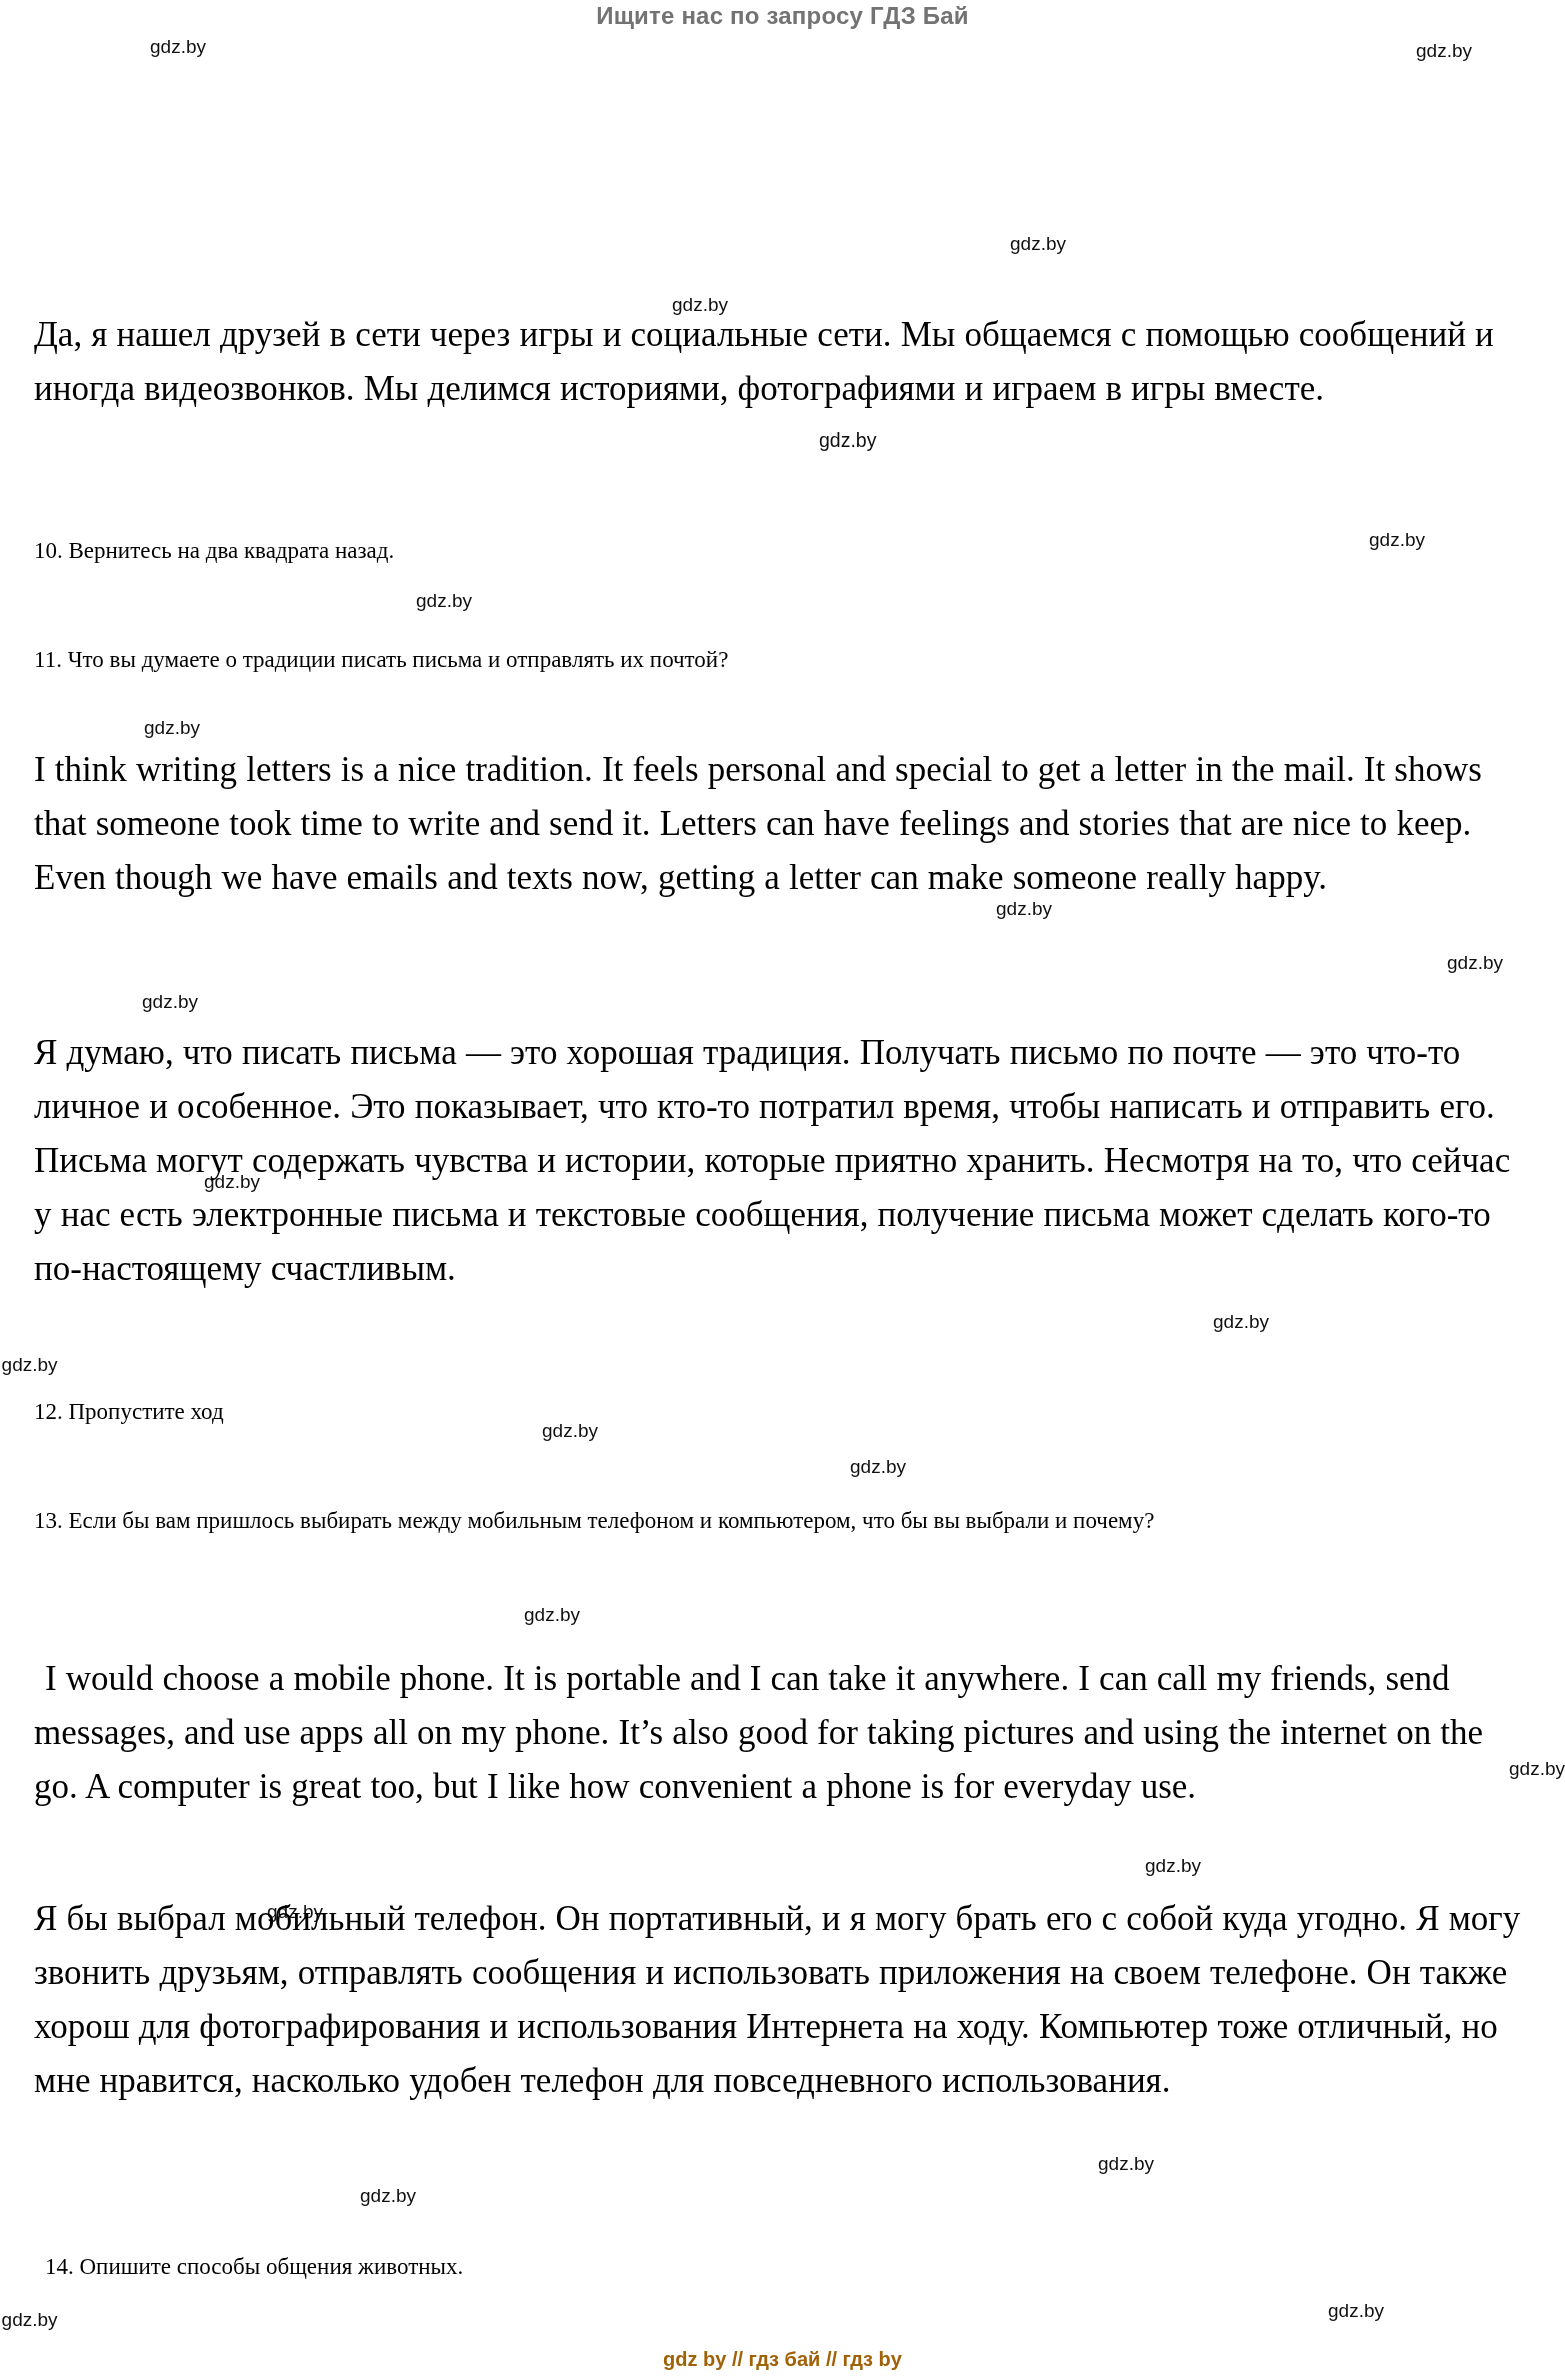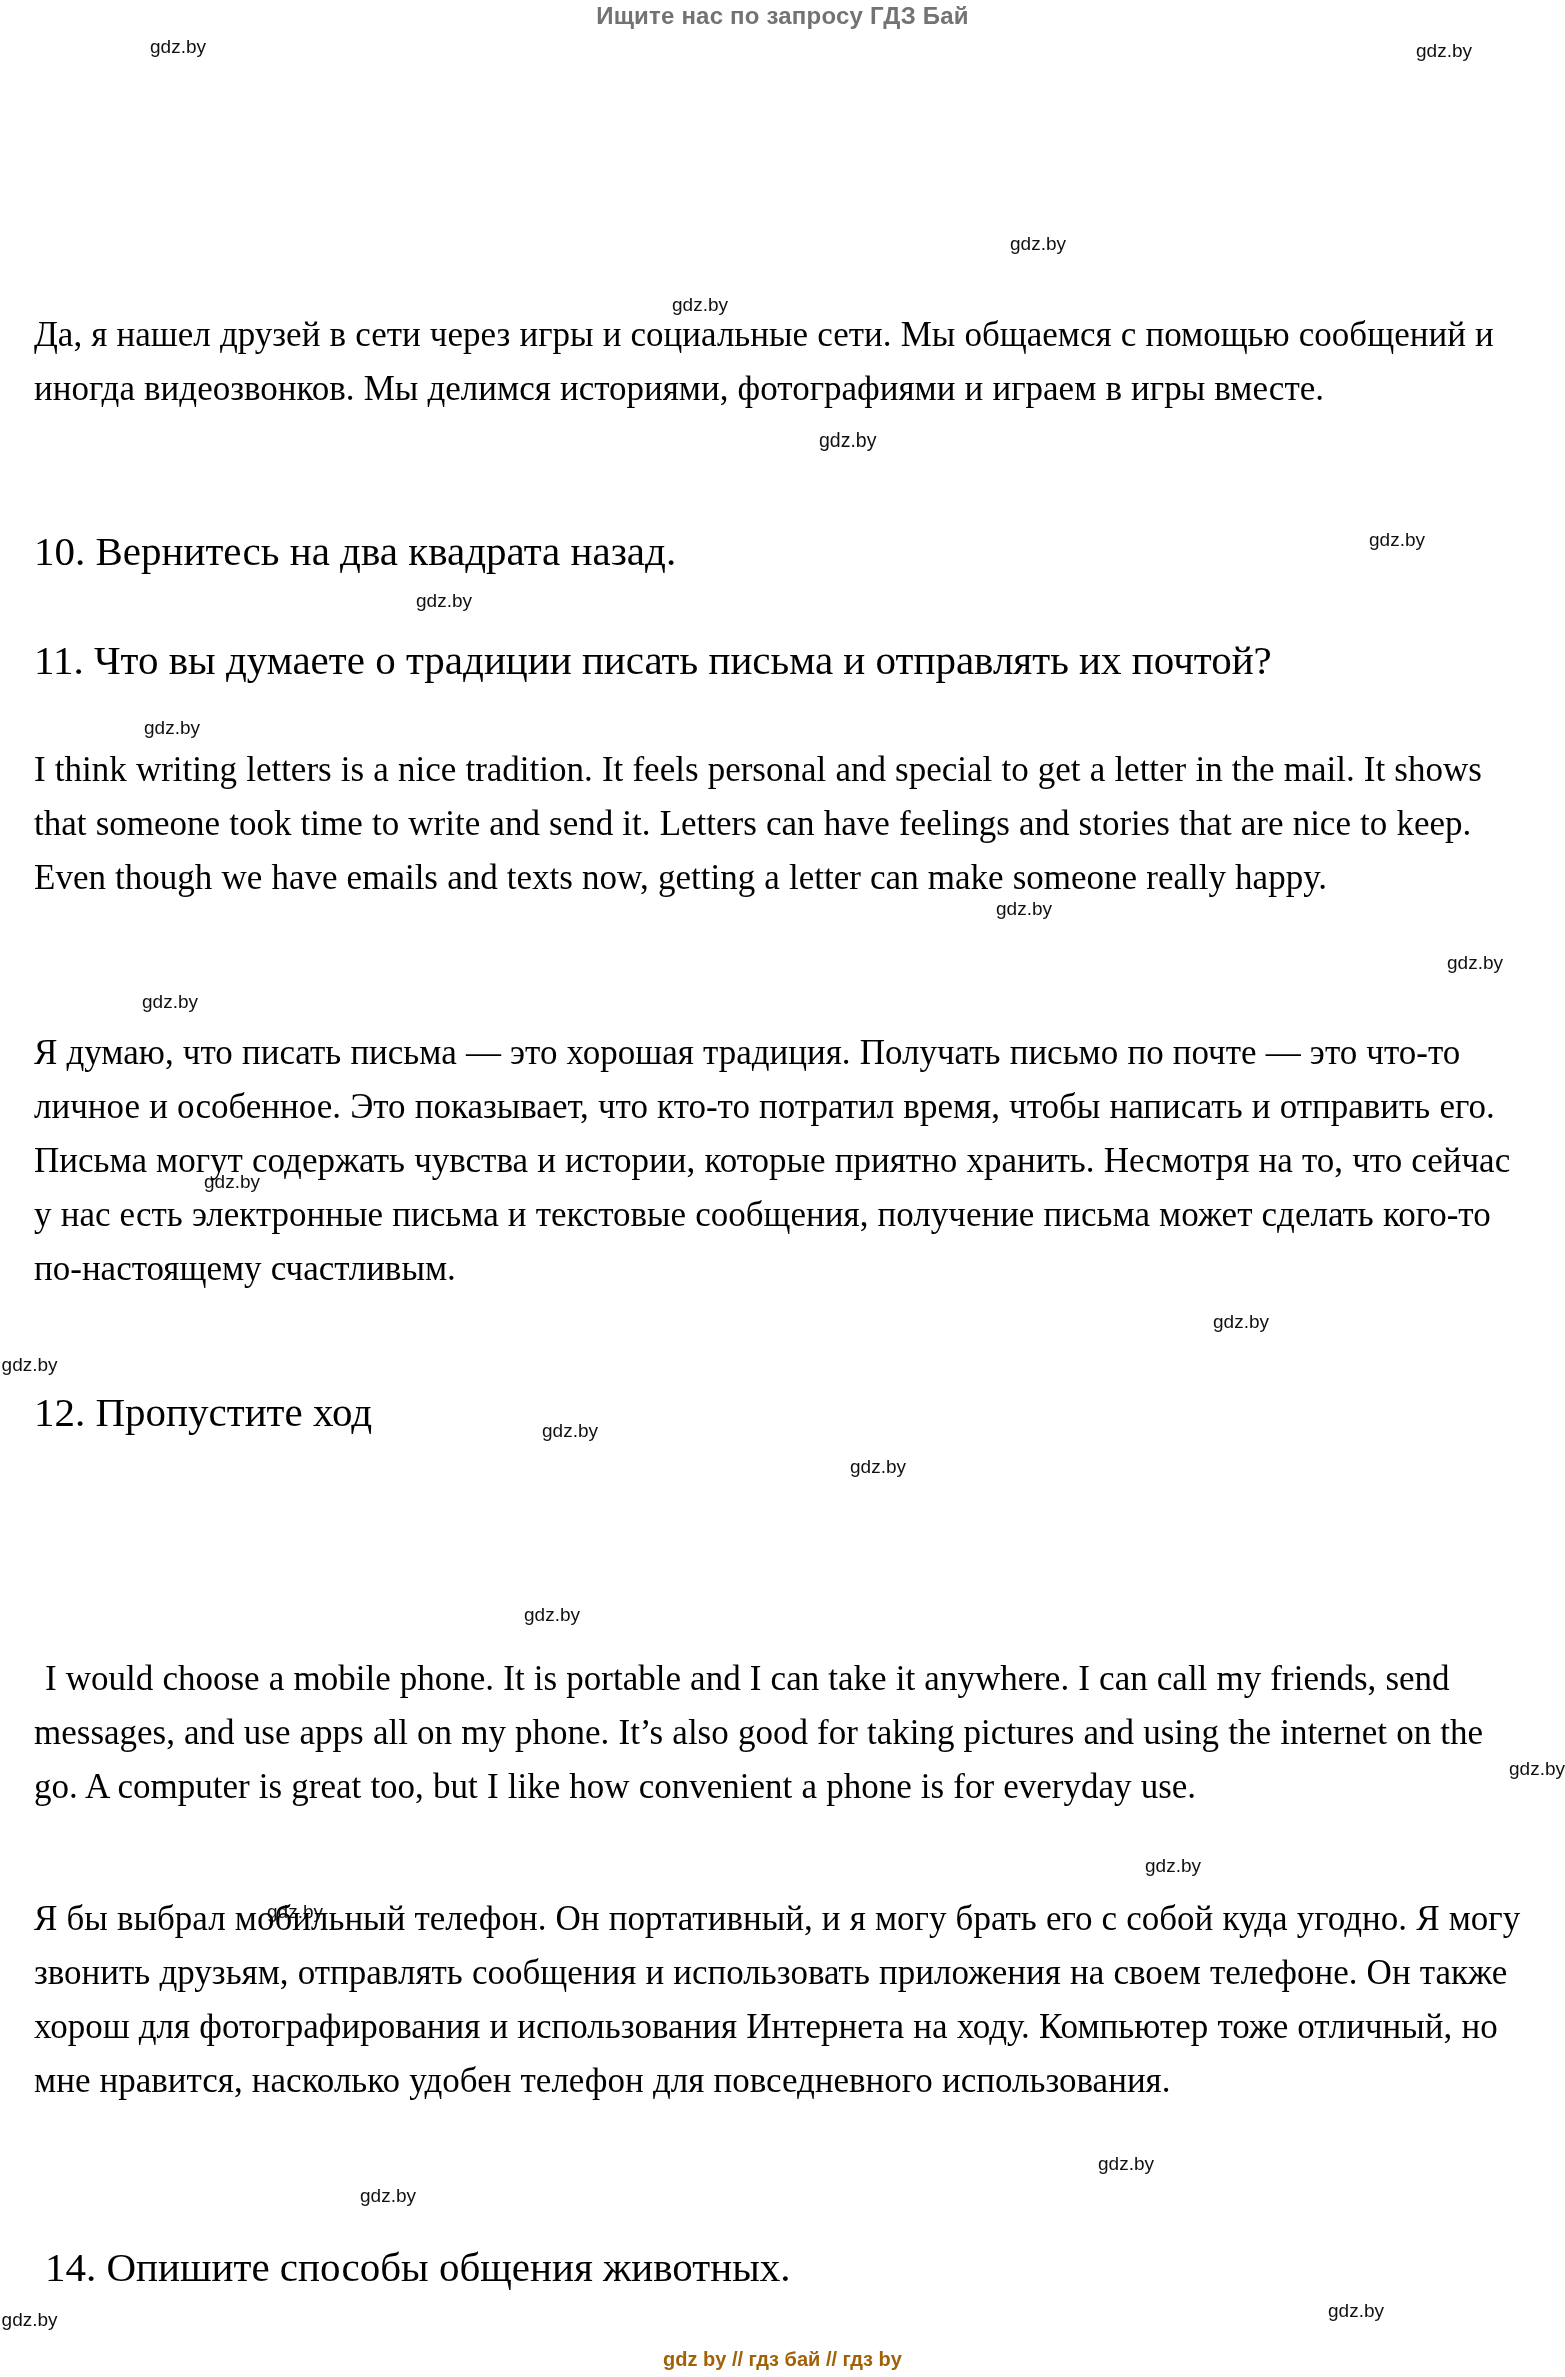--- a/index.html
+++ b/index.html
@@ -53,21 +53,21 @@
     font-size: 35px;
     line-height: 54px;
     text-align: justify;
     text-justify: inter-word;
     letter-spacing: 0px;
     word-spacing: 0.4px;
   }
   p.para.last-left { text-align: left; }
   p.question {
     margin: 0;
-    font-size: 41px;
+    font-size: 23px;
     line-height: 54px;
     text-align: justify;
   }
   p.question.short { text-align: left; }
 
   .indent { display: inline-block; width: 11px; }
 
   
   .blk { position: absolute; left: 34px; width: 1499px; }
 
@@ -133,20 +133,23 @@
   </div>
 
   <div class="blk" style="top:1026px;">
     <p class="para last-left"><span>Я думаю, что писать письма — это хорошая традиция. Получать письмо по почте — это что-то личное и особенное. Это показывает, что кто-то потратил время, чтобы написать и отправить его. Письма могут содержать чувства и истории, которые приятно хранить. Несмотря на то, что сейчас у нас есть электронные письма и текстовые сообщения, получение письма может сделать кого-то по-настоящему счастливым.</span></p>
   </div>
 
   <div class="blk" style="top:1385px;">
     <p class="question short"><span>12. Пропустите ход</span></p>
   </div>
 
+  <div class="blk" style="top:1494px;">
+    <p class="question last-left"><span>13.   Если бы вам пришлось выбирать между мобильным телефоном и компьютером, что бы вы выбрали и почему?</span></p>
+  </div>
 
   <div class="blk" style="top:1652px;">
     <p class="para last-left"><span class="indent"></span><span>I would choose a mobile phone. It is portable and I can take it anywhere. I can call my friends, send messages, and use apps all on my phone. It’s also good for taking pictures and using the internet on the go. A computer is great too, but I like how convenient a phone is for everyday use.</span></p>
   </div>
 
   <div class="blk" style="top:1892px;">
     <p class="para last-left"><span>Я бы выбрал мобильный телефон. Он портативный, и я могу брать его с собой куда угодно. Я могу звонить друзьям, отправлять сообщения и использовать приложения на своем телефоне. Он также хорош для фотографирования и использования Интернета на ходу. Компьютер тоже отличный, но мне нравится, насколько удобен телефон для повседневного использования.</span></p>
   </div>
 
   <div class="blk" style="top:2240px;">

